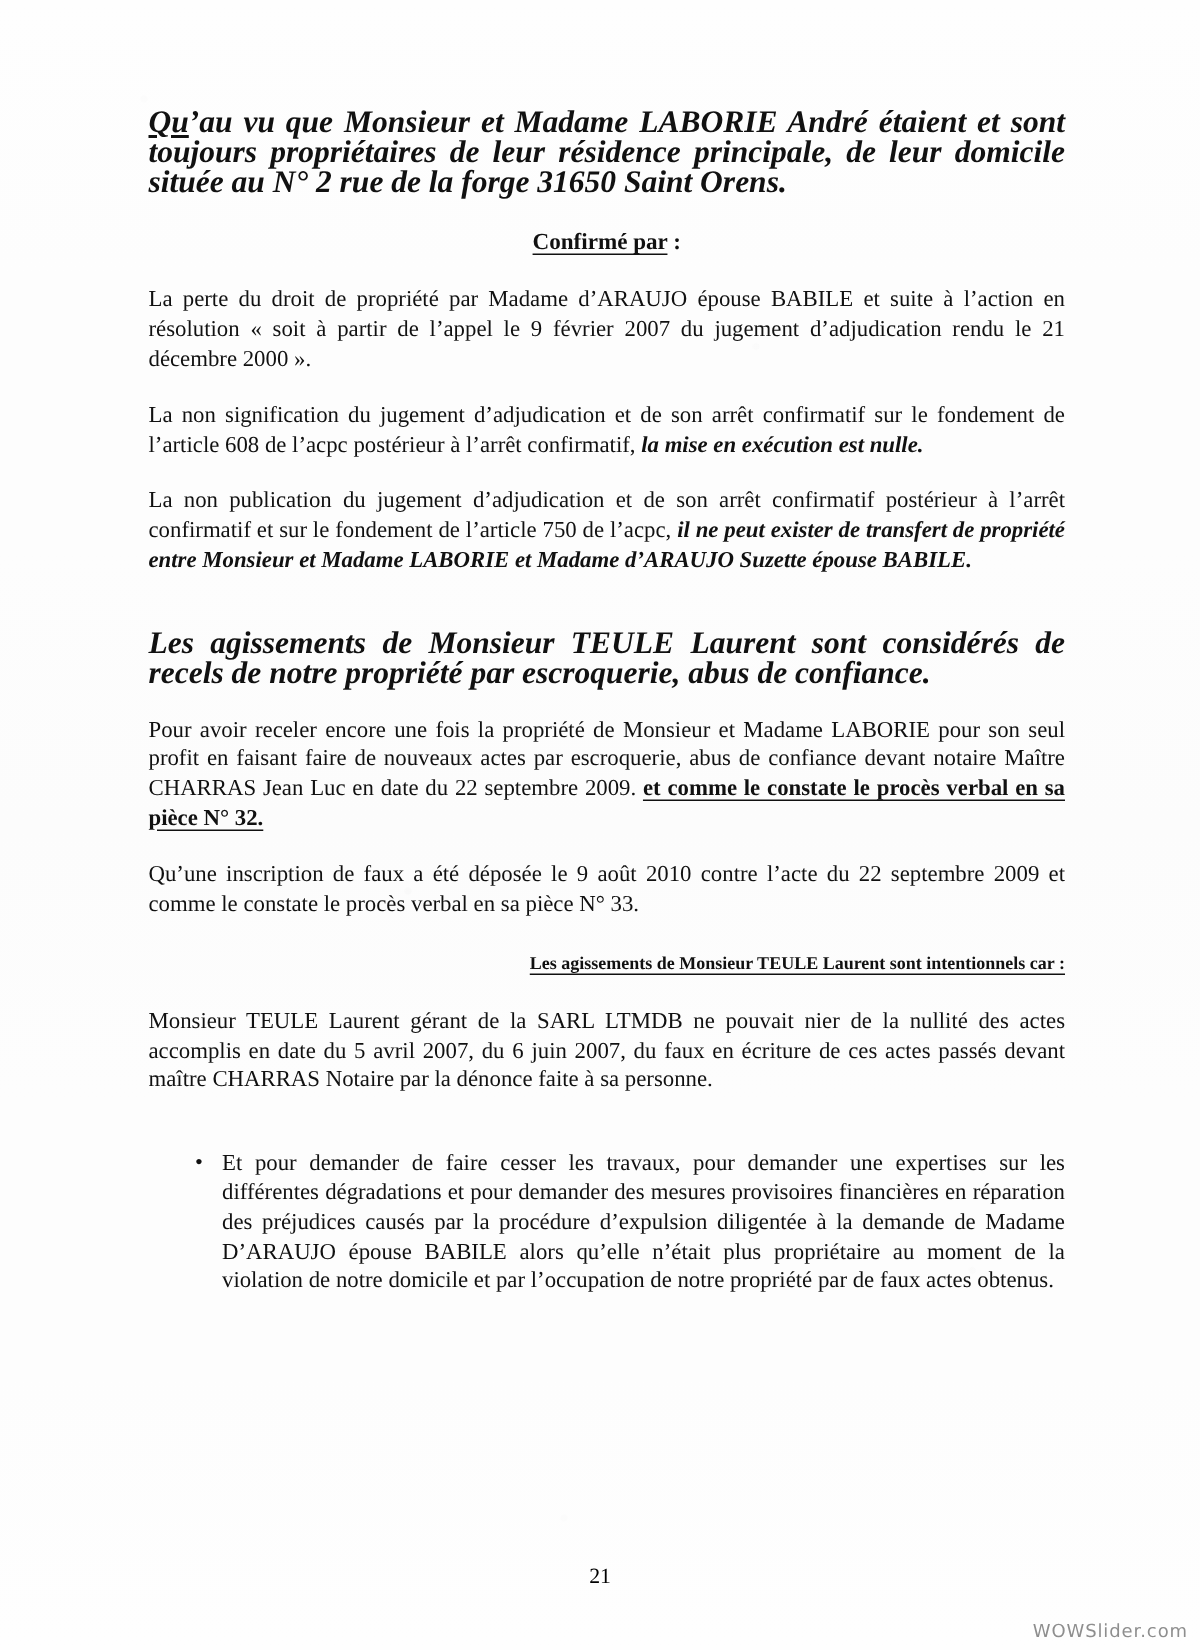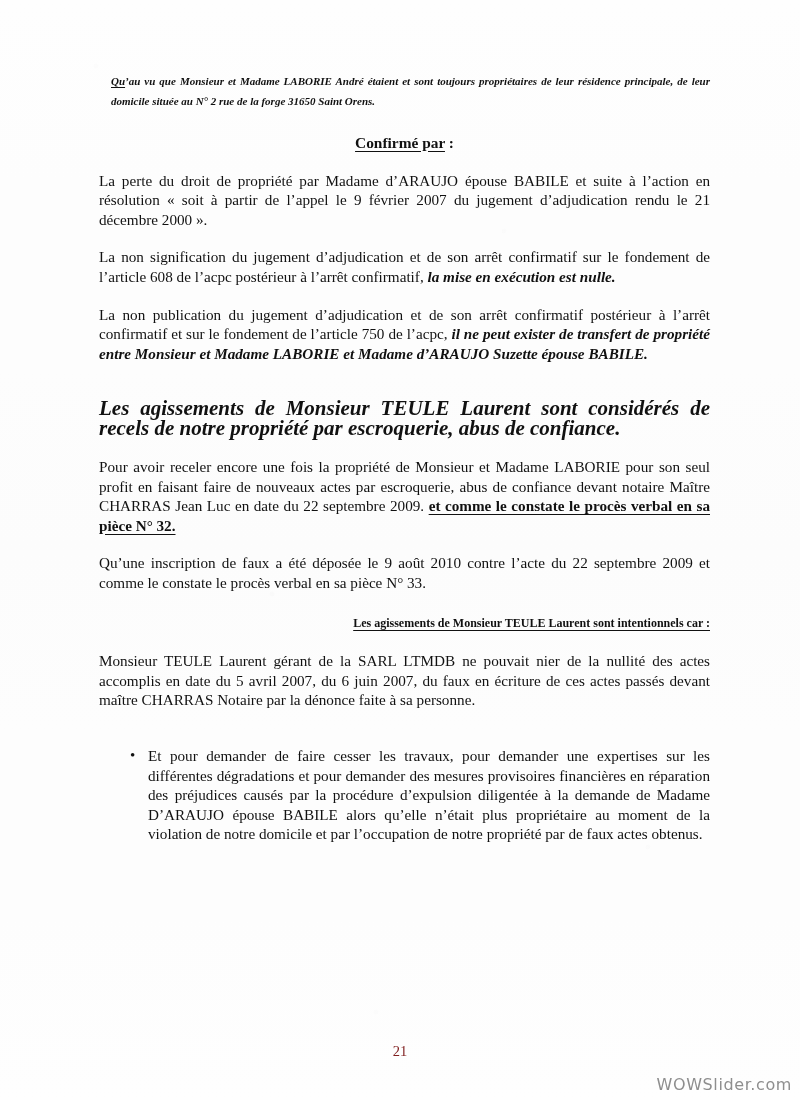--- a/index.html
+++ b/index.html
@@ -53,24 +53,23 @@
 
   
   .gap-lg  { height: 21px; }
   .gap-md  { height: 18px; }
 
   .body-text { font-weight: normal; font-style: normal; }
 
   .lead-italic {
     font-weight: bold;
     font-style: italic;
-    font-size: 11px;
+    font-size: 21px;
     line-height: 19.8px;
     text-align: justify;
-    margin-left: 12px;
   }
   .u-partial {
     text-decoration: underline;
     text-underline-offset: 2px;
   }
 
   .heading-u {
     font-weight: bold;
     font-style: normal;
     font-size: 15.4px;
@@ -130,30 +129,30 @@
   }
 
   .page-number {
     position: absolute;
     left: 0;
     top: 1043px;
     width: 800px;
     text-align: center;
     font-size: 14.5px;
     font-family: "Liberation Serif", "DejaVu Serif", serif;
-    color: #7f1d1d;
+    color: #000000;
     z-index: 2;
   }
 
   .watermark {
     position: absolute;
     right: 8px;
     bottom: 6px;
     font-family: "DejaVu Sans", "Liberation Sans", sans-serif;
-    font-size: 16px;
+    font-size: 12px;
     letter-spacing: 0.6px;
     color: #8e8e8e;
     z-index: 3;
     user-select: none;
   }
 </style>
 </head>
 <body>
 
 <div class="page">

